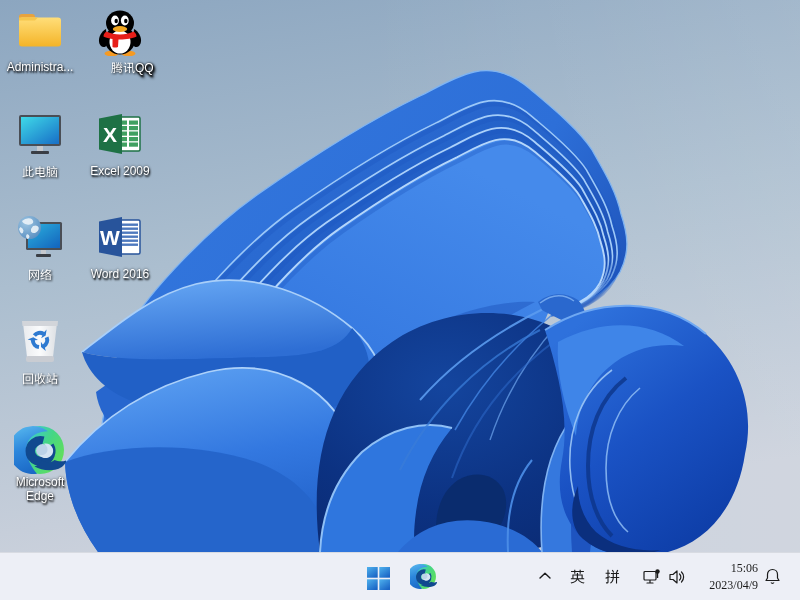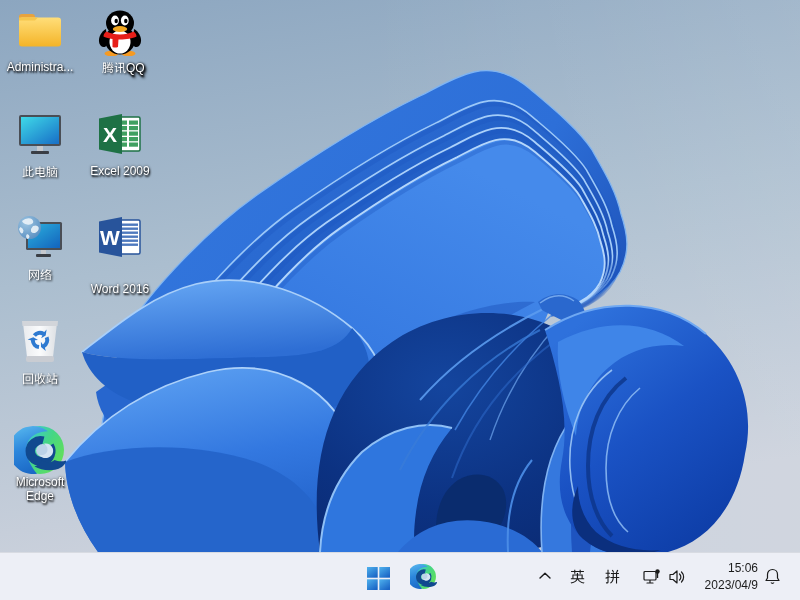--- a/index.html
+++ b/index.html
@@ -1,20 +1,20 @@
 <!DOCTYPE html>
 <html><head><meta charset="utf-8"><style>
 * { margin:0; padding:0; box-sizing:border-box; }
 html,body { width:800px; height:600px; overflow:hidden; font-family:"Liberation Sans", sans-serif; }
 #desk { position:relative; width:739px; height:600px; }
 .lbl { position:absolute; width:110px; text-align:center; font-size:12px; line-height:14px; color:#fff;
   text-shadow: 1px 1.5px 2px rgba(0,0,0,1), 0 0 2.5px rgba(0,0,0,0.75); }
 .lbl svg { filter: drop-shadow(1px 1.2px 1.2px rgba(0,0,0,1)); vertical-align:top; }
 #taskbar { position:absolute; left:0; top:552px; width:800px; height:48px; background:#EDEFF6; border-top:1px solid #D8DBE2; }
-#clock { position:absolute; right:42px; top:7px; text-align:right; font-size:12px; line-height:17px; color:#1b1b1b; }
+#clock { position:absolute; right:42px; top:7px; text-align:right; font-size:12px; line-height:17px; color:#1b1b1b;font-family:Liberation Serif, serif; }
 </style></head>
 <body>
 <div id="desk">
 <svg width="800" height="552" viewBox="0 0 800 552" style="position:absolute;top:0;left:0">
 <defs>
 <linearGradient id="bg" x1="0" y1="0" x2="0.22" y2="1">
  <stop offset="0" stop-color="#8CA6C0"></stop>
           <stop offset="0.5" stop-color="#ABBECF"></stop>
           <stop offset="1" stop-color="#CBD1DC"></stop>
 </linearGradient>
@@ -136,21 +136,21 @@
 <ellipse cx="0" cy="8" rx="15" ry="14.5" fill="#000"></ellipse>
 <ellipse cx="0" cy="10" rx="10.5" ry="11.5" fill="#fff"></ellipse>
 <ellipse cx="-5" cy="-11.5" rx="3.9" ry="4.9" fill="#fff"></ellipse>
 <ellipse cx="4.8" cy="-11.5" rx="3.9" ry="4.9" fill="#fff"></ellipse>
 <ellipse cx="-3.8" cy="-11" rx="1.7" ry="2.3" fill="#000"></ellipse>
 <ellipse cx="5.8" cy="-11" rx="1.7" ry="2.3" fill="#000"></ellipse>
 <ellipse cx="0" cy="-3" rx="7.2" ry="3" fill="#F2A71F"></ellipse>
 <path d="M-13.5,-0.5 C-6,3.5 6,3.5 13.5,-0.5 C15.5,0.5 16.5,2.5 16.5,4.5 C9,8.5 -9,8.5 -16.5,4.5 C-16.5,2.5 -15.5,0.5 -13.5,-0.5 Z" fill="#E71F19"></path>
 <path d="M-7.5,5.5 l6,1 l-0.5,8.5 q-3,1 -5.5,0 z" fill="#E71F19"></path>
 </svg></div>
-    <div class="lbl" style="left:65px;top:60px"><svg width="37" height="16" viewBox="0 0 37 16" style="overflow:visible">
+    <div class="lbl" style="left:74px;top:60px"><svg width="37" height="16" viewBox="0 0 37 16" style="overflow:visible">
         <path transform="translate(0.0,12.2) scale(0.012000,-0.012000)" fill="#fff" d="M801 831C791 797 767 747 750 714L808 696C827 725 849 768 871 810ZM418 814C441 777 461 728 468 696L529 717C521 749 499 797 476 832ZM389 117V63H765V117ZM83 803V443C83 297 79 95 26 -47C42 -53 71 -69 83 -79C118 16 134 141 141 259H271V11C271 -2 267 -6 256 -6C245 -7 209 -7 169 -5C178 -23 186 -53 189 -70C247 -70 283 -69 305 -58C328 -46 335 -26 335 10V359C349 345 367 324 375 313C408 333 438 355 466 380V347H731C724 310 715 273 706 242H522L539 320L474 327C466 280 453 224 441 184H839C827 62 813 10 796 -6C788 -14 778 -15 762 -15C745 -15 702 -14 655 -10C666 -27 673 -53 674 -71C721 -74 766 -74 789 -73C817 -71 833 -65 850 -48C877 -22 892 46 908 213C909 223 910 242 910 242H775C786 287 799 348 810 401C845 367 884 339 926 321C936 338 957 363 972 375C910 397 854 440 814 489H956V550H596C609 576 621 604 632 634H924V693H652C664 736 675 781 683 830L614 839C606 787 595 738 582 693H386V634H561C549 604 535 576 520 550H354V489H477C438 441 392 402 335 370V803ZM741 489C759 458 782 429 808 403H490C516 429 539 458 560 489ZM146 735H271V569H146ZM146 500H271V329H144L146 444Z"></path>
         <path transform="translate(12.0,12.2) scale(0.012000,-0.012000)" fill="#fff" d="M114 775C163 729 223 664 251 622L305 672C277 713 215 775 166 819ZM42 527V454H183V111C183 66 153 37 135 24C148 10 168 -22 174 -40C189 -19 216 4 387 139C380 153 366 182 360 202L256 123V527ZM358 785V714H503V429H352V359H503V-66H574V359H728V429H574V714H767C767 286 764 -42 873 -76C924 -95 957 -60 968 104C956 114 935 139 922 157C919 73 911 -1 903 1C836 17 839 358 843 785Z"></path>
         <text x="24.0" y="12.2" font-family="Liberation Sans, sans-serif" font-size="12" fill="#fff">QQ</text>
       </svg></div>
     <div style="position:absolute;left:18px;top:112px;width:44px"><svg width="44" height="44" viewBox="0 0 44 44">
 <defs>
           <linearGradient id="scr44" x1="0" y1="0" x2="0.9" y2="1">
             <stop offset="0" stop-color="#3FD9E8"></stop>
             <stop offset="1" stop-color="#1973C8"></stop>
           </linearGradient>
@@ -207,21 +207,21 @@
 <rect x="21" y="5" width="21" height="34" rx="1.5" fill="#fff" stroke="#28549B" stroke-width="1.5"></rect>
 <rect x="24" y="8.5" width="16" height="2.4" fill="#4E79BE"></rect>
         <rect x="24" y="12.5" width="16" height="2.4" fill="#4E79BE"></rect>
         <rect x="24" y="16.5" width="16" height="2.4" fill="#4E79BE"></rect>
         <rect x="24" y="20.5" width="16" height="2.4" fill="#4E79BE"></rect>
         <rect x="24" y="24.5" width="16" height="2.4" fill="#4E79BE"></rect>
         <rect x="24" y="28.5" width="16" height="2.4" fill="#4E79BE"></rect>
 <path d="M24,2 L1,6.5 V37.5 L24,42 Z" fill="#28549B"></path>
 <text x="12" y="30" font-family="Liberation Sans, sans-serif" font-size="21" font-weight="bold" fill="#fff" text-anchor="middle">W</text>
 </svg></div>
-    <div class="lbl" style="left:65px;top:282px">Word 2016</div>
+    <div class="lbl" style="left:65px;top:267px">Word 2016</div>
     <div style="position:absolute;left:18px;top:319px;width:44px"><svg width="44" height="46" viewBox="0 0 44 46">
 <defs>
           <linearGradient id="rb" x1="0" y1="0" x2="1" y2="0">
             <stop offset="0" stop-color="#E9EBEE"></stop>
             <stop offset="0.5" stop-color="#FAFBFC"></stop>
             <stop offset="1" stop-color="#DDE0E4"></stop>
           </linearGradient>
         </defs>
 <path d="M5,4 L39,4 L35,38 L9,38 Z" fill="url(#rb)"></path>
 <path d="M4,2 h36 l-0.5,5 h-35 z" fill="#D2D5DA"></path>

